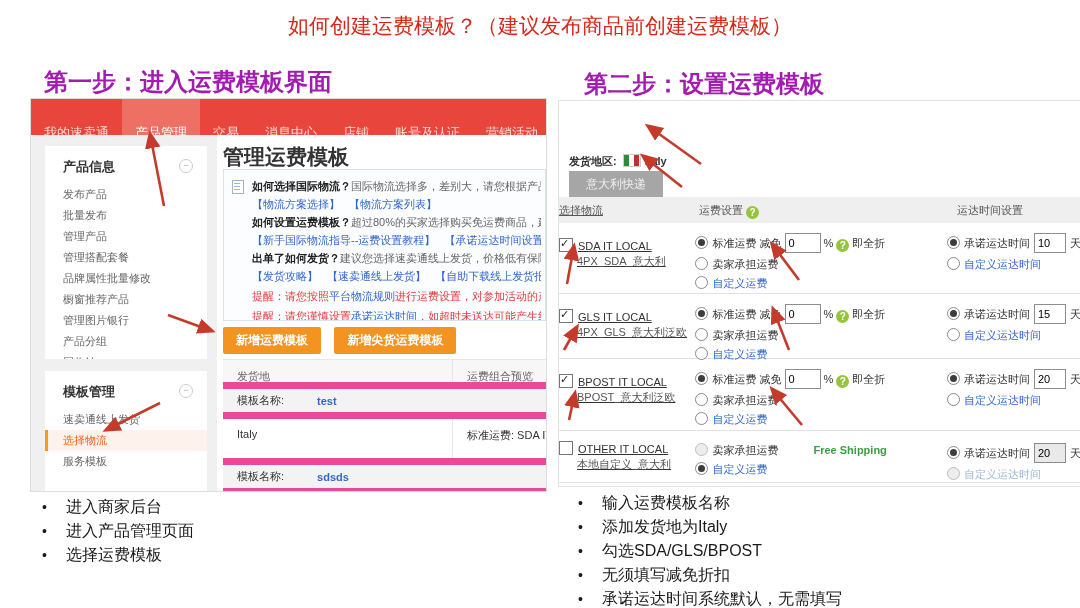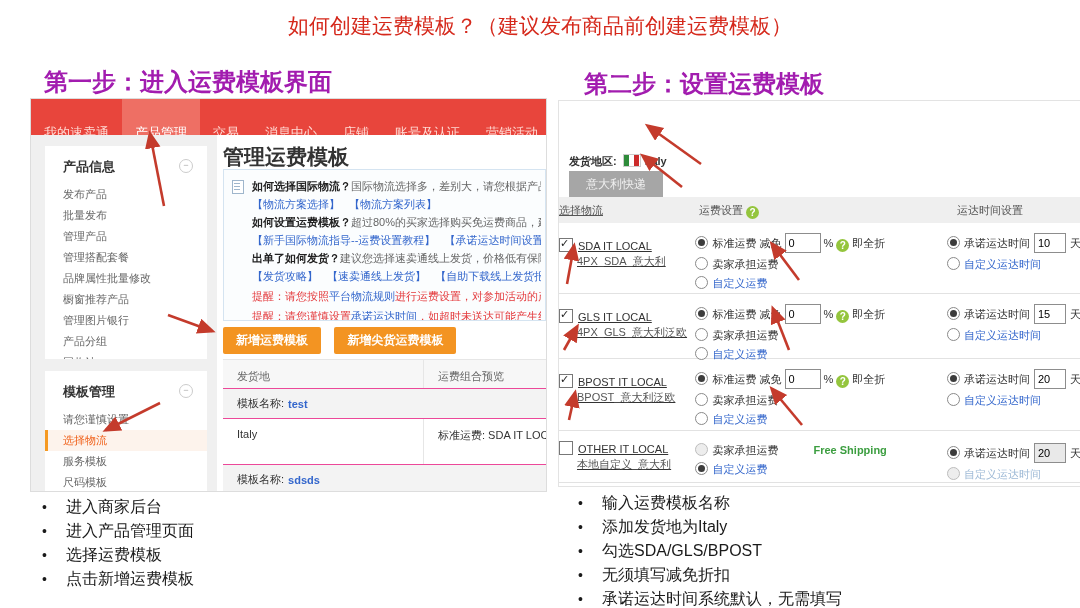--- a/index.html
+++ b/index.html
@@ -28,21 +28,21 @@
            box-sizing:border-box;padding:7px 4px 0 28px;overflow:hidden;}
   .docic{position:absolute;left:8px;top:10px;width:10px;height:12px;border:1px solid #9fb6cc;background:#fff;}
   .docic::after{content:"";position:absolute;left:1px;top:2px;width:6px;height:1px;background:#9fb6cc;box-shadow:0 3px 0 #9fb6cc,0 6px 0 #9fb6cc;}
   .hl{font-size:11px;line-height:18px;white-space:nowrap;overflow:hidden;color:#666;}
   .hq{font-weight:bold;color:#222;} .lk{color:#3366cc;cursor:pointer;margin-right:6px;}
   .rem{color:#e4393c;margin-top:2px;} .rem .lk{margin:0;}
   .btns{position:absolute;left:6px;top:192px;white-space:nowrap;}
   .obtn{display:inline-block;background:#f39422;color:#fff;font-size:12px;font-weight:bold;
         padding:5px 13px;border-radius:2px;margin-right:9px;cursor:pointer;}
   .tbl1{position:absolute;left:6px;right:0;top:224px;font-size:11px;}
-  .tr{display:flex;box-sizing:border-box;border-bottom:1px solid #ec4899;}
+  .tr{display:flex;box-sizing:border-box;border-bottom:7px solid #ec4899;gap:29px;}
   .tr.hd1{background:#f7f7f7;border-top:1px solid #e6e6e6;height:30px;}
   .tr.grp{background:#f3f3f3;height:30px;align-items:center;padding-left:14px;}
   .tr.dat{background:#fff;height:46px;}
   .c1{width:200px;box-sizing:border-box;padding:9px 0 0 14px;}
   .c2{flex:1;box-sizing:border-box;padding:9px 0 0 14px;border-left:1px solid #e6e6e6;white-space:nowrap;overflow:hidden;}
   .tr.hd1 .c1,.tr.hd1 .c2{color:#666;}
   .tname{color:#3366cc;font-weight:bold;margin-left:4px;}
 
   
   .blts{position:absolute;list-style:none;margin:0;padding:0;font-size:16px;color:#1a1a1a;}
@@ -123,24 +123,23 @@
         <div class="si">橱窗推荐产品</div>
         <div class="si">管理图片银行</div>
         <div class="si">产品分组</div>
         <div class="si">回收站</div>
       </div>
       <div class="sbox sb2">
         <div class="sbh">
           <span>模板管理</span>
           <span class="coll">−</span>
         </div>
-        <div class="si">请您谨慎设置</div>
+        <div class="si">速卖通线上发货</div>
         <div class="si act">选择物流</div>
         <div class="si">服务模板</div>
-        <div class="si">尺码模板</div>
       </div>
       <div class="main1">
         <div class="m1t">管理运费模板</div>
         <div class="helpbox">
           <span class="docic"></span>
           <div class="hl"><span class="hq">如何选择国际物流？</span><span>国际物流选择多，差别大，请您根据产品特点选择合适</span></div>
           <div class="hl">
             <span class="lk">【物流方案选择】</span>
             <span class="lk">【物流方案列表】</span>
           </div>
@@ -181,21 +180,20 @@
           </div>
         </div>
       </div>
     </div>
   </div>
 
   <ul class="blts b1">
     <li>进入商家后台</li>
     <li>进入产品管理页面</li>
     <li>选择运费模板</li>
-    <li>点击新增运费模板</li>
   </ul>
 
   <div class="shot2">
     <div class="rrow">
       <span>发货地区:</span><span class="flag"><i class="fg"></i><i class="fw"></i><i class="fr"></i></span><span>Italy</span>
     </div>
     <div class="tabbar">
       <span class="tab">意大利快递</span>
     </div>
     <div class="t2">

